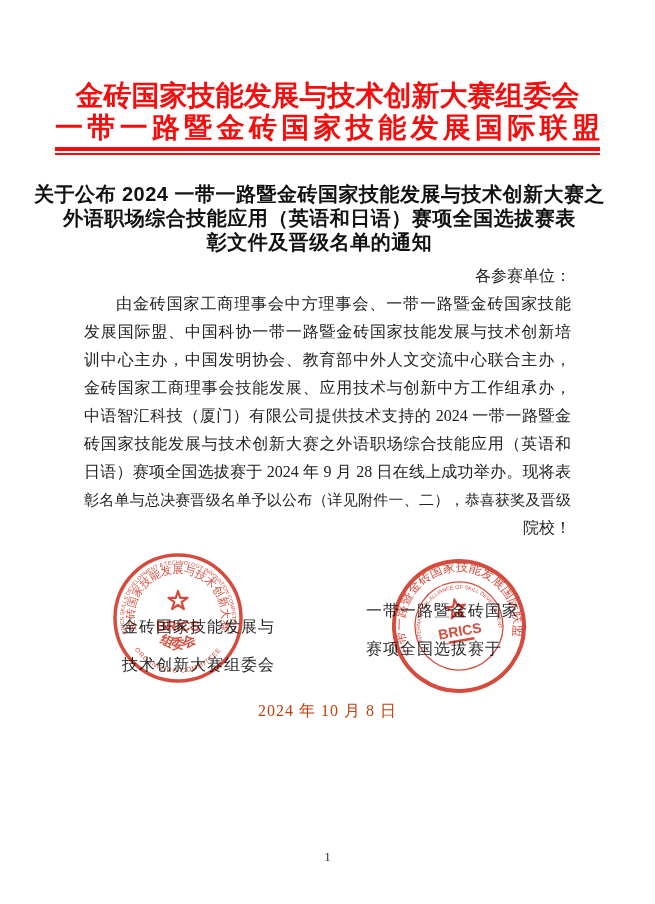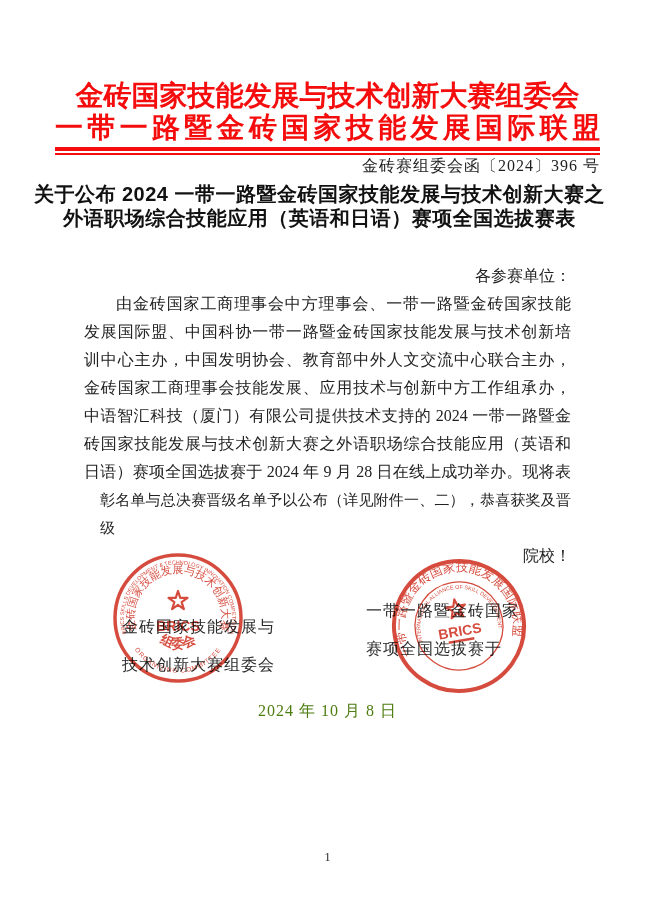--- a/index.html
+++ b/index.html
@@ -21,59 +21,59 @@
   
   .doc-title{position:absolute;left:32px;top:182px;width:575px;text-align:center;
     font-weight:bold;font-size:20px;line-height:24px;color:#111;
     font-family:"Liberation Sans",sans-serif;letter-spacing:0.5px;}
   
   .body-text{position:absolute;left:84px;top:262px;width:487px;
     font-size:16px;line-height:28px;color:#222;}
   .bl{min-height:28px;}
   .bl.fill{text-align:justify;text-align-last:justify;}
   .bl.indent{text-indent:2em;}
-  .bl.tight{font-size:15px;margin-left:16px;}
+  .bl.tight{font-size:15px;}
   .bl.plain{text-align:right;}
   
   .sig{position:absolute;font-size:16px;line-height:38px;letter-spacing:1px;
     color:#2a2a2a;white-space:nowrap;z-index:1;}
   .sig-left{left:122px;top:608px;}
   .sig-right{left:366px;top:592px;}
   
   .stamp{position:absolute;z-index:2;mix-blend-mode:multiply;opacity:0.92;
     color:var(--stamp-red,#d23b2c);}
   .stamp-left{left:111px;top:551px;}
   .stamp-right{left:390px;top:557px;transform:rotate(-10deg);}
   .stamp svg{display:block;}
   .stamp text{font-family:"Liberation Sans",sans-serif;}
   
   .doc-date{position:absolute;left:0;top:701px;width:655px;text-align:center;
-    font-size:16px;letter-spacing:1px;color:#4d7c0f;}
+    font-size:16px;letter-spacing:1px;color:#c2410c;}
   .page-number{position:absolute;left:0;top:849px;width:655px;text-align:center;
     font-size:13px;color:#333;font-family:"Liberation Serif",serif;}
 </style>
 </head>
 <body style="--header-red: #f50d0d; --stamp-red: #d23b2c; --text-black: #1f1f1f;">
 
 <div class="page">
 
   <div class="letterhead">
     <div class="org-line org-line1">金砖国家技能发展与技术创新大赛组委会</div>
     <div class="org-line org-line2">一带一路暨金砖国家技能发展国际联盟</div>
     <div class="rule">
       <div class="rule-thick"></div>
       <div class="rule-thin"></div>
     </div>
   </div>
 
-  <div class="doc-number">金砖赛组委会函〔2024〕396 号</div>
 
   <div class="doc-title">
     <div>关于公布 2024 一带一路暨金砖国家技能发展与技术创新大赛之</div>
     <div>外语职场综合技能应用（英语和日语）赛项全国选拔赛表</div>
+    <div>彰文件及晋级名单的通知</div>
   </div>
 
   <div class="body-text">
     <div class="bl plain">各参赛单位：</div>
     <div class="bl fill indent">由金砖国家工商理事会中方理事会、一带一路暨金砖国家技能</div>
     <div class="bl fill">发展国际盟、中国科协一带一路暨金砖国家技能发展与技术创新培</div>
     <div class="bl fill">训中心主办，中国发明协会、教育部中外人文交流中心联合主办，</div>
     <div class="bl fill">金砖国家工商理事会技能发展、应用技术与创新中方工作组承办，</div>
     <div class="bl fill">中语智汇科技（厦门）有限公司提供技术支持的 2024 一带一路暨金</div>
     <div class="bl fill">砖国家技能发展与技术创新大赛之外语职场综合技能应用（英语和</div>

